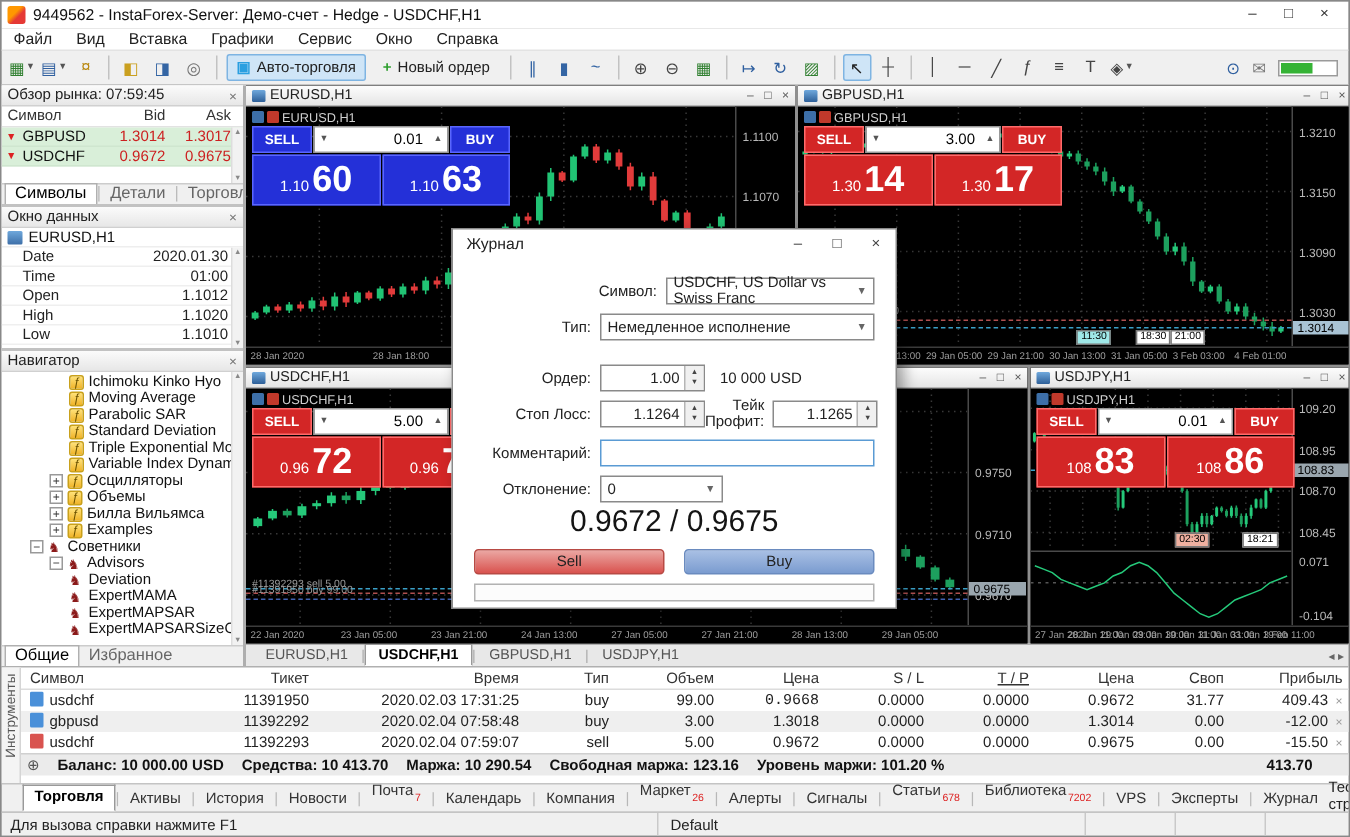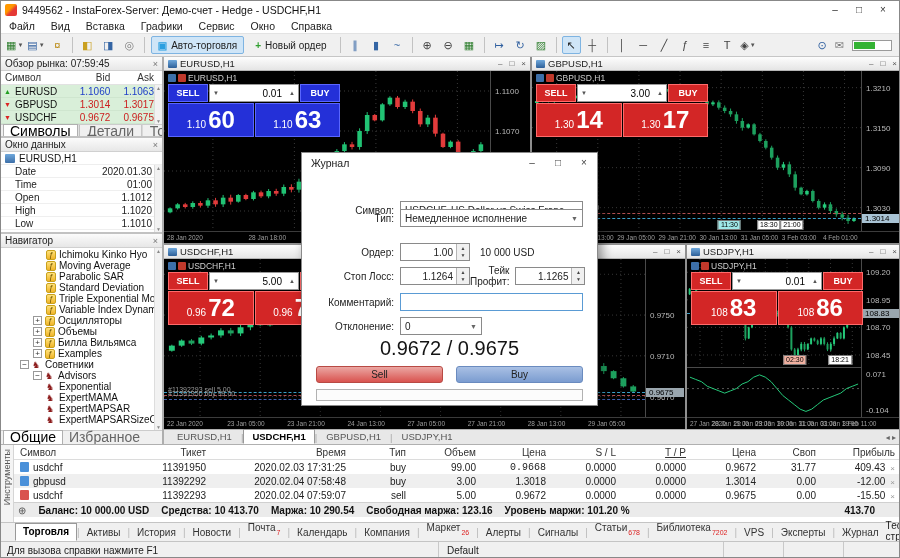--- a/index.html
+++ b/index.html
@@ -22,21 +22,21 @@
   .tb-right{margin-left:auto;display:flex;align-items:center;gap:8px;padding-right:4px;}
   .conn-bar{width:40px;height:11px;border:1px solid #9a9a9a;background:#fff;position:relative;}
   .conn-fill{position:absolute;left:1px;top:1px;bottom:1px;width:55%;background:#35b335;}
 
   
   .main{position:absolute;top:56px;left:0;width:900px;height:387px;display:flex;}
   .sidebar{width:163px;display:flex;flex-direction:column;border-right:2px solid #aeaeae;background:#fff;}
   .panel{display:flex;flex-direction:column;overflow:hidden;background:#fff;border-bottom:2px solid #c2c2c2;}
   .p-head{height:14px;flex:none;background:linear-gradient(#fbfbfb,#e7e7e7);border-bottom:1px solid #d0d0d0;display:flex;align-items:center;padding:0 4px;font-size:10px;color:#222;}
   .p-close{margin-left:auto;color:#777;font-size:9px;}
-  .p-tabs{height:14px;flex:none;background:#f0f0f0;border-top:1px solid #cccccc;display:flex;align-items:flex-end;font-size:14px;color:#666;padding-left:2px;}
+  .p-tabs{height:14px;flex:none;background:#f0f0f0;border-top:1px solid #cccccc;display:flex;align-items:flex-end;font-size:11px;color:#666;padding-left:2px;}
   .p-tab{padding:0 6px;line-height:13px;}
   .p-tab.active{background:#fff;border:1px solid #b0b0b0;border-bottom:none;color:#000;}
   .p-tab-sep{color:#bbb;line-height:13px;}
 
   
   .mw-cols{display:flex;height:14px;flex:none;align-items:center;border-bottom:1px solid #e2e2e2;font-size:10px;color:#333;padding-right:8px;}
   .mw-rows{flex:1;position:relative;}
   .mw-row{display:flex;height:13px;align-items:center;font-size:10px;background:#d9efd9;border-bottom:1px solid #cfe6cf;padding-right:8px;}
   .mw-sym{width:66px;display:flex;align-items:center;gap:3px;padding-left:3px;color:#111;}
   .mw-bid,.mw-ask{width:44px;text-align:right;}
@@ -230,28 +230,20 @@
           <span class="p-close">×</span>
         </div>
         <div class="mw-cols">
             <span style="width: 66px; padding-left: 4px;">Символ</span>
             <span style="width: 44px; text-align: right;">Bid</span>
             <span style="width: 44px; text-align: right;">Ask</span>
           </div>
         <div class="mw-rows">
             <div class="mw-row">
               <span class="mw-sym">
-                <span class="mw-arrow up-arr">▲</span>
-                <span>EURUSD</span>
-              </span>
-              <span class="mw-bid" style="color: rgb(32, 64, 200);">1.1060</span>
-              <span class="mw-ask" style="color: rgb(32, 64, 200);">1.1063</span>
-            </div>
-            <div class="mw-row">
-              <span class="mw-sym">
                 <span class="mw-arrow dn-arr">▼</span>
                 <span>GBPUSD</span>
               </span>
               <span class="mw-bid" style="color: rgb(204, 32, 32);">1.3014</span>
               <span class="mw-ask" style="color: rgb(204, 32, 32);">1.3017</span>
             </div>
             <div class="mw-row">
               <span class="mw-sym">
                 <span class="mw-arrow dn-arr">▼</span>
                 <span>USDCHF</span>
@@ -365,21 +357,21 @@
               <span class="adv-icon">♞</span>
               <span>Советники</span>
             </div>
             <div class="tree-row" style="padding-left: 32px;">
               <span class="expander">−</span>
               <span class="adv-icon">♞</span>
               <span>Advisors</span>
             </div>
             <div class="tree-row" style="padding-left: 45px;">
               <span class="adv-icon">♞</span>
-              <span>Exponential</span>
+              <span>Deviation</span>
             </div>
             <div class="tree-row" style="padding-left: 45px;">
               <span class="adv-icon">♞</span>
               <span>ExpertMAMA</span>
             </div>
             <div class="tree-row" style="padding-left: 45px;">
               <span class="adv-icon">♞</span>
               <span>ExpertMAPSAR</span>
             </div>
             <div class="tree-row" style="padding-left: 45px;">
@@ -1219,21 +1211,21 @@
   <div class="dialog">
     <div class="dlg-title">
       <span>Журнал</span>
       <span class="dlg-controls">
         <span class="dlg-c">–</span>
         <span class="dlg-c">□</span>
         <span class="dlg-c">×</span>
       </span>
     </div>
 
-    <div class="dlg-row" style="top:48px;">
+    <div class="dlg-row" style="top:32px;margin-left:44px;">
       <span class="dlg-lab">Символ:</span>
       <span class="dlg-select">
         <span>USDCHF, US Dollar vs Swiss Franc</span>
         <span class="sel-arr">▼</span>
       </span>
     </div>
 
     <div class="dlg-row" style="top:56px;">
       <span class="dlg-lab">Тип:</span>
       <span class="dlg-select">

